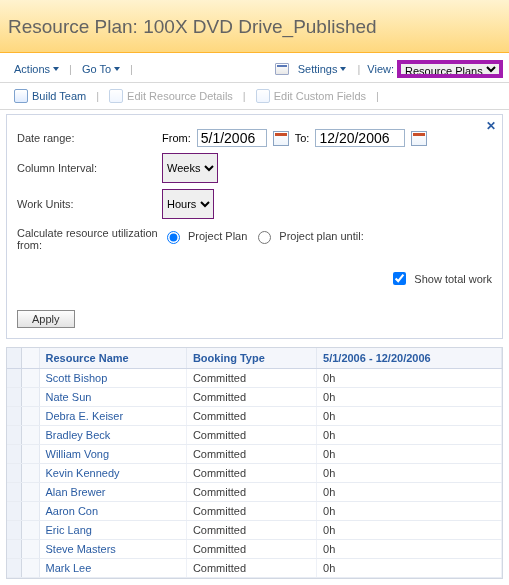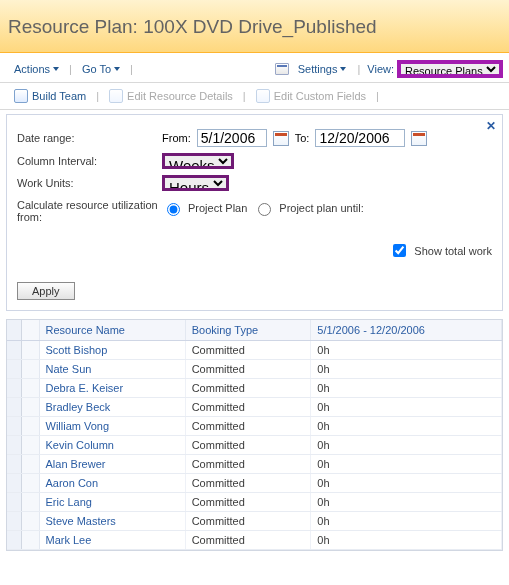--- a/index.html
+++ b/index.html
@@ -110,23 +110,23 @@
   }
   .form-row .lbl { width:145px; color:#3b3b3b; }
   .form-row .ctl { display:flex; align-items:center; gap:6px; }
   input.txt {
     border:1px solid #9fb4cc;
     height:18px;
     font-size:14px;
     padding:0 3px;
   }
   select.sel {
-    border:3px solid #701a75;
-    font-size:15px;
-    height:16px;
+    border:1px solid #701a75;
+    font-size:11px;
+    height:30px;
   }
   .cal-icon {
     width:16px;height:15px;display:inline-block;
     border:1px solid #8aa3c2;
     background:linear-gradient(#fff,#eef4fb);
     position:relative;
     cursor:pointer;
   }
   .cal-icon::before{
     content:"";position:absolute;left:1px;right:1px;top:1px;height:3px;background:#c94f2a;
@@ -149,21 +149,21 @@
   }
   .grid table { width:100%; border-collapse:collapse; }
   .grid th {
     text-align:left;
     font-size:11px;
     color:#2a5ca3;
     background:#f4f6fb;
     padding:4px 6px;
     border-bottom:1px solid #cfd6e5;
     border-right:1px solid #e3e8f1;
-    font-weight:normal;
+    font-weight:bold;
   }
   .grid th.rowhead, .grid td.rowhead {
     width:14px;
     background:#eef2f9;
     border-right:1px solid #d1d7e2;
     padding:0;
   }
   .grid th.rowhead2, .grid td.rowhead2 {
     width:18px;
     background:#f6f8fc;
@@ -331,21 +331,21 @@
         <tr class="">
         <td class="rowhead"></td>
         <td class="rowhead2"></td>
         <td class="name"><a>William Vong</a></td>
         <td>Committed</td>
         <td>0h</td>
       </tr>
         <tr class="">
         <td class="rowhead"></td>
         <td class="rowhead2"></td>
-        <td class="name"><a>Kevin Column</a></td>
+        <td class="name"><a>Kevin Kennedy</a></td>
         <td>Committed</td>
         <td>0h</td>
       </tr>
         <tr class="">
         <td class="rowhead"></td>
         <td class="rowhead2"></td>
         <td class="name"><a>Alan Brewer</a></td>
         <td>Committed</td>
         <td>0h</td>
       </tr>

